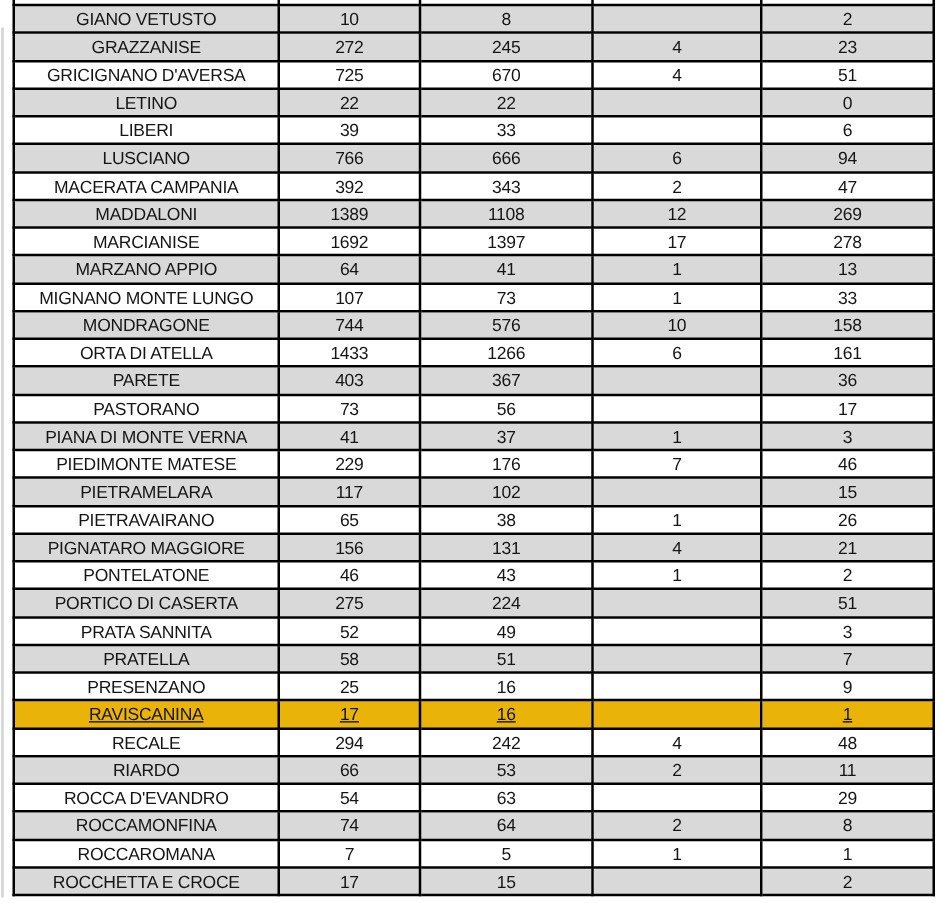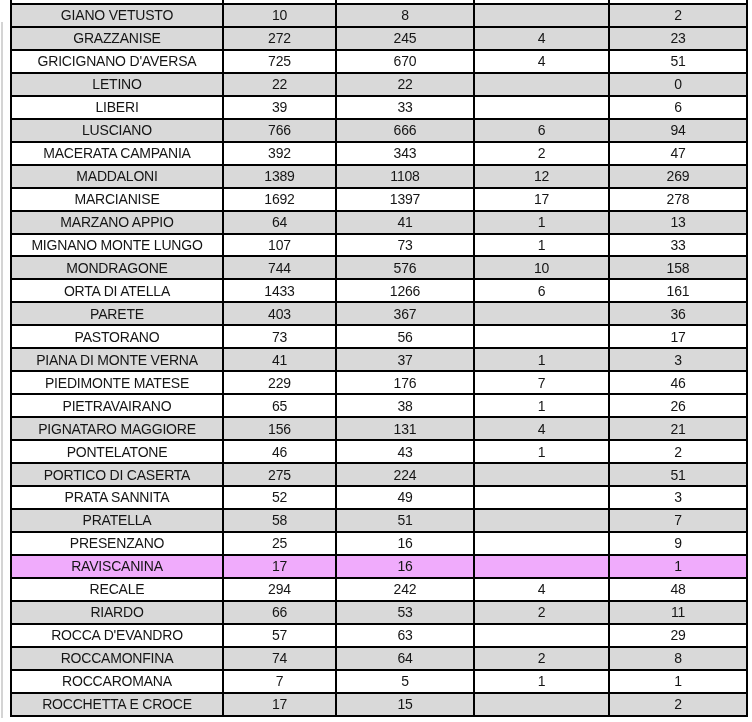--- a/index.html
+++ b/index.html
@@ -192,20 +192,27 @@
           <td>1</td>
           <td>3</td>
         </tr>
         <tr>
           <td>PIEDIMONTE MATESE</td>
           <td>229</td>
           <td>176</td>
           <td>7</td>
           <td>46</td>
         </tr>
+        <tr style="background: rgb(217, 217, 217);">
+          <td>PIETRAMELARA</td>
+          <td>117</td>
+          <td>102</td>
+          <td></td>
+          <td>15</td>
+        </tr>
         <tr>
           <td>PIETRAVAIRANO</td>
           <td>65</td>
           <td>38</td>
           <td>1</td>
           <td>26</td>
         </tr>
         <tr style="background: rgb(217, 217, 217);">
           <td>PIGNATARO MAGGIORE</td>
           <td>156</td>
@@ -241,21 +248,21 @@
           <td></td>
           <td>7</td>
         </tr>
         <tr>
           <td>PRESENZANO</td>
           <td>25</td>
           <td>16</td>
           <td></td>
           <td>9</td>
         </tr>
-        <tr style="background: #f0abfc;">
+        <tr style="background: #eab308; text-decoration: underline;">
           <td>RAVISCANINA</td>
           <td>17</td>
           <td>16</td>
           <td></td>
           <td>1</td>
         </tr>
         <tr>
           <td>RECALE</td>
           <td>294</td>
           <td>242</td>
@@ -264,21 +271,21 @@
         </tr>
         <tr style="background: rgb(217, 217, 217);">
           <td>RIARDO</td>
           <td>66</td>
           <td>53</td>
           <td>2</td>
           <td>11</td>
         </tr>
         <tr>
           <td>ROCCA D'EVANDRO</td>
-          <td>57</td>
+          <td>54</td>
           <td>63</td>
           <td></td>
           <td>29</td>
         </tr>
         <tr style="background: rgb(217, 217, 217);">
           <td>ROCCAMONFINA</td>
           <td>74</td>
           <td>64</td>
           <td>2</td>
           <td>8</td>

